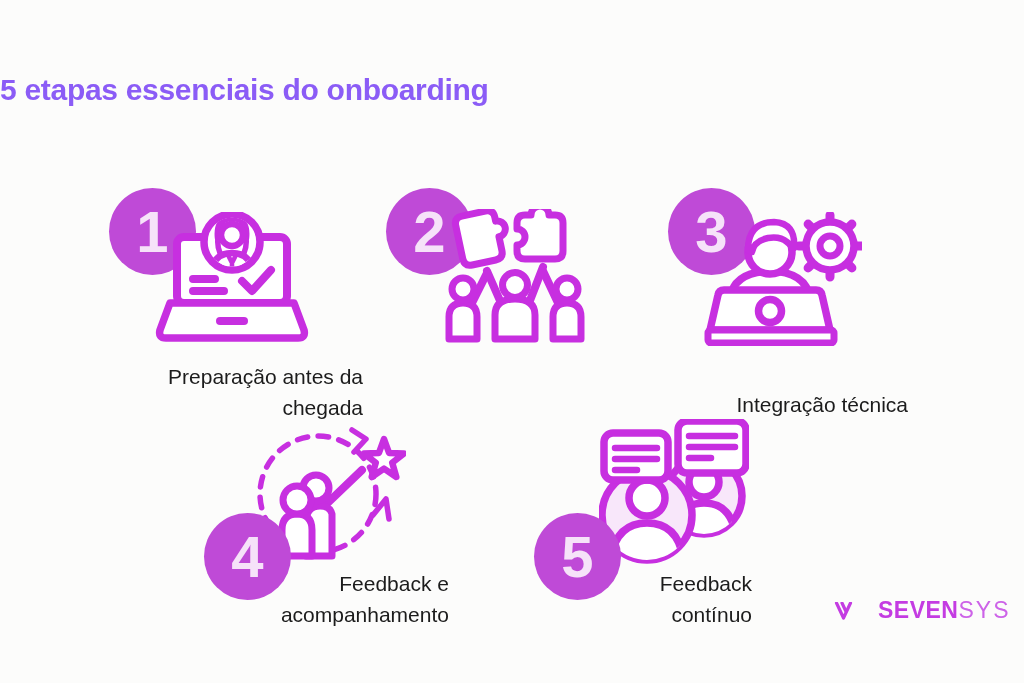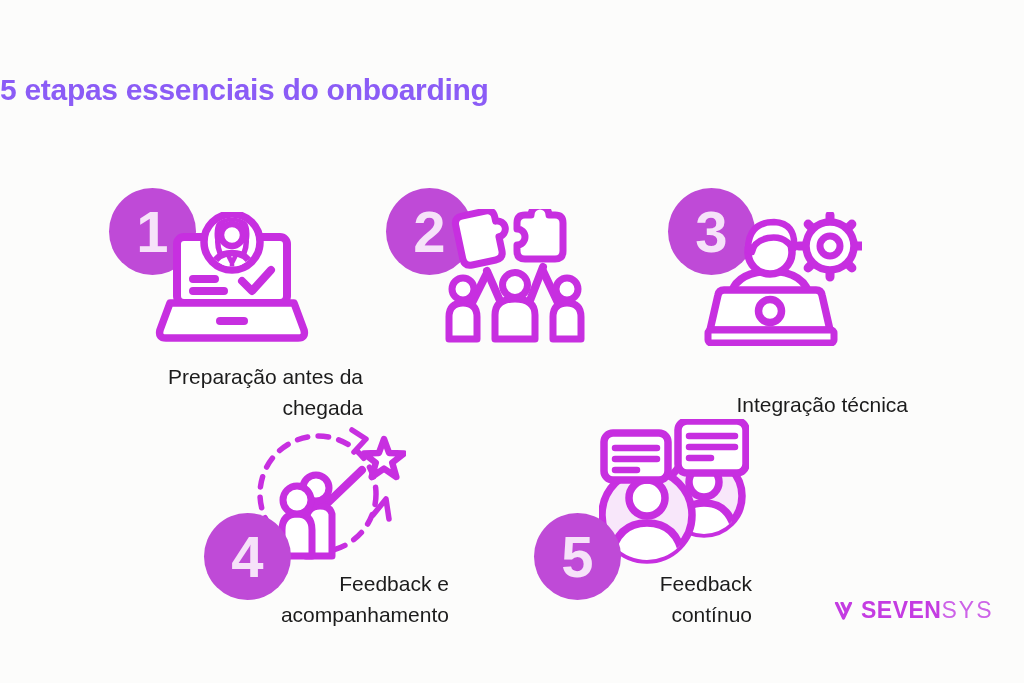--- a/index.html
+++ b/index.html
@@ -20,21 +20,21 @@
   .badge.front{z-index:3;}
   .icon{position:absolute;z-index:2;}
   .step-label{
     position:absolute;z-index:4;text-align:right;font-size:21px;line-height:31px;color:#1C1C1C;
   }
   
   .st{stroke:#C72FE0;fill:none;stroke-linecap:round;stroke-linejoin:round;}
   .w{fill:#ffffff;}
   .pk{fill:#F8E7FA;}
   .logo{
-    position:absolute;left:833px;top:599px;display:flex;align-items:center;gap:7px;z-index:5;text-align:right;
+    position:absolute;left:833px;top:599px;display:flex;align-items:center;gap:24px;z-index:5;text-align:right;
   }
   .logo-text{font-size:23px;line-height:1;letter-spacing:0.5px;color:#C43CE2;}
   .logo-text .bold{font-weight:bold;}
   .logo-text .light{font-weight:normal;color:#CD63E8;letter-spacing:2px;}
 </style>
 </head>
 <body>
 
 <div class="canvas">
 

